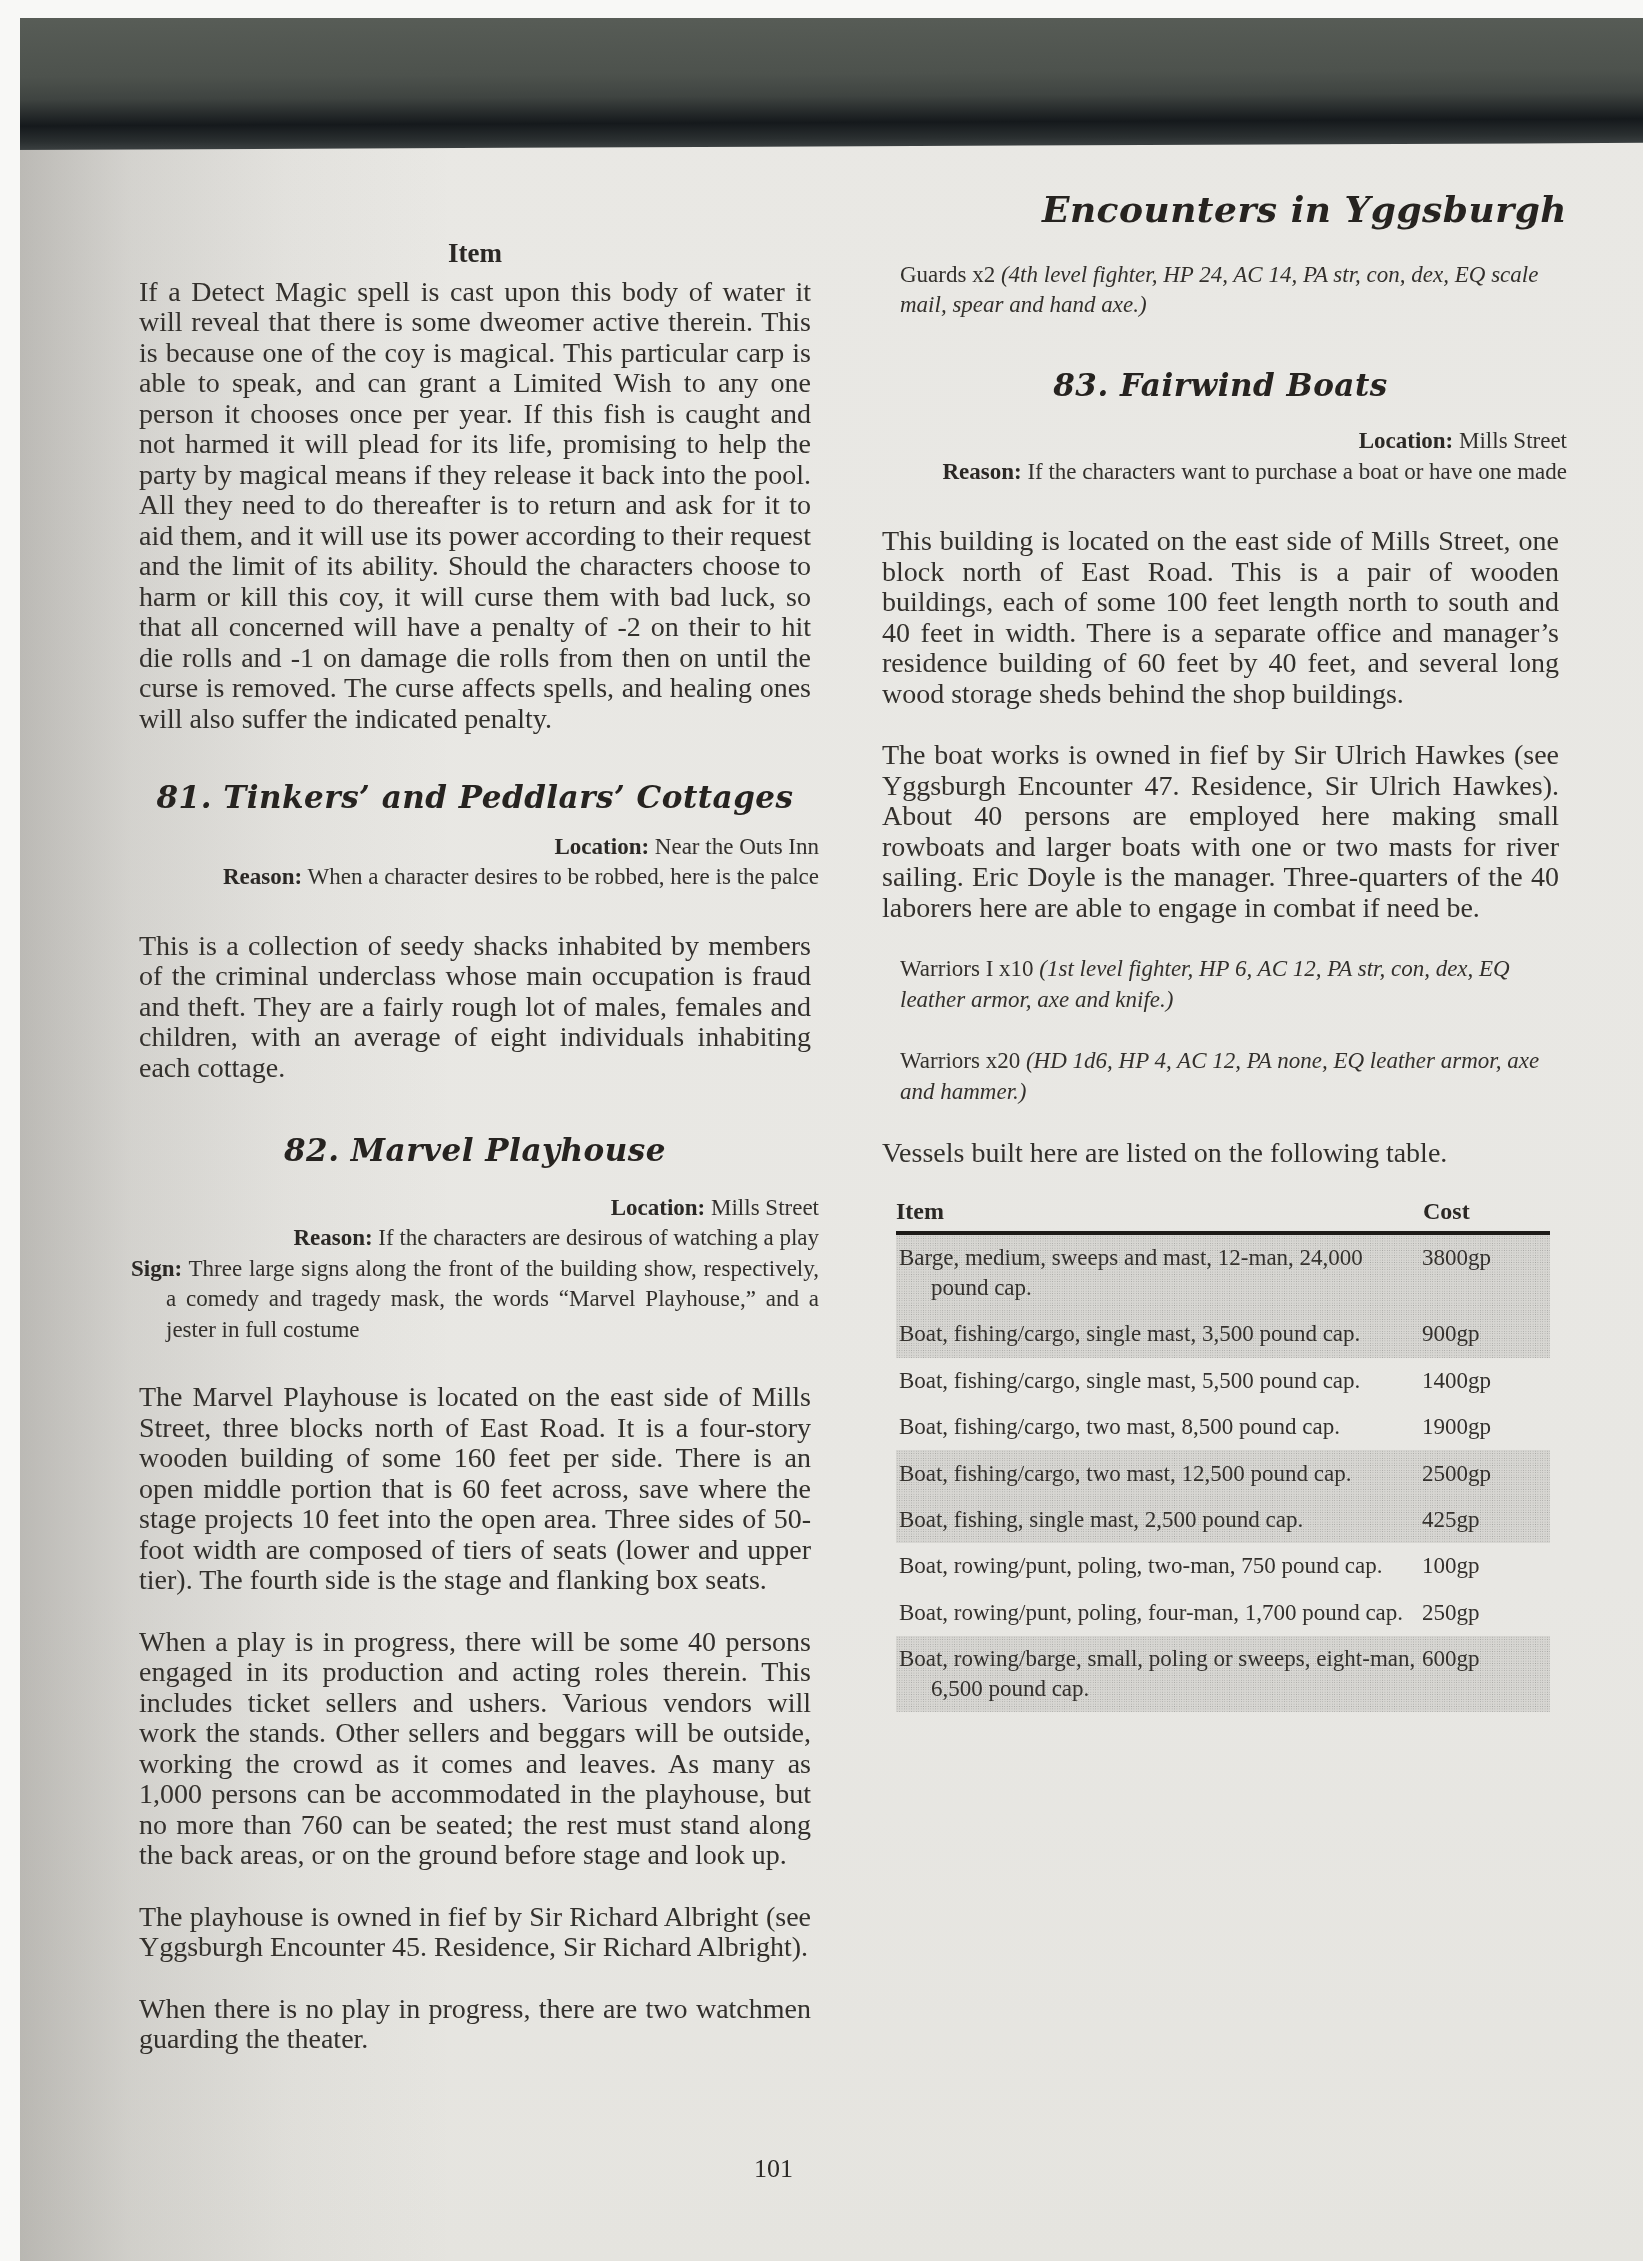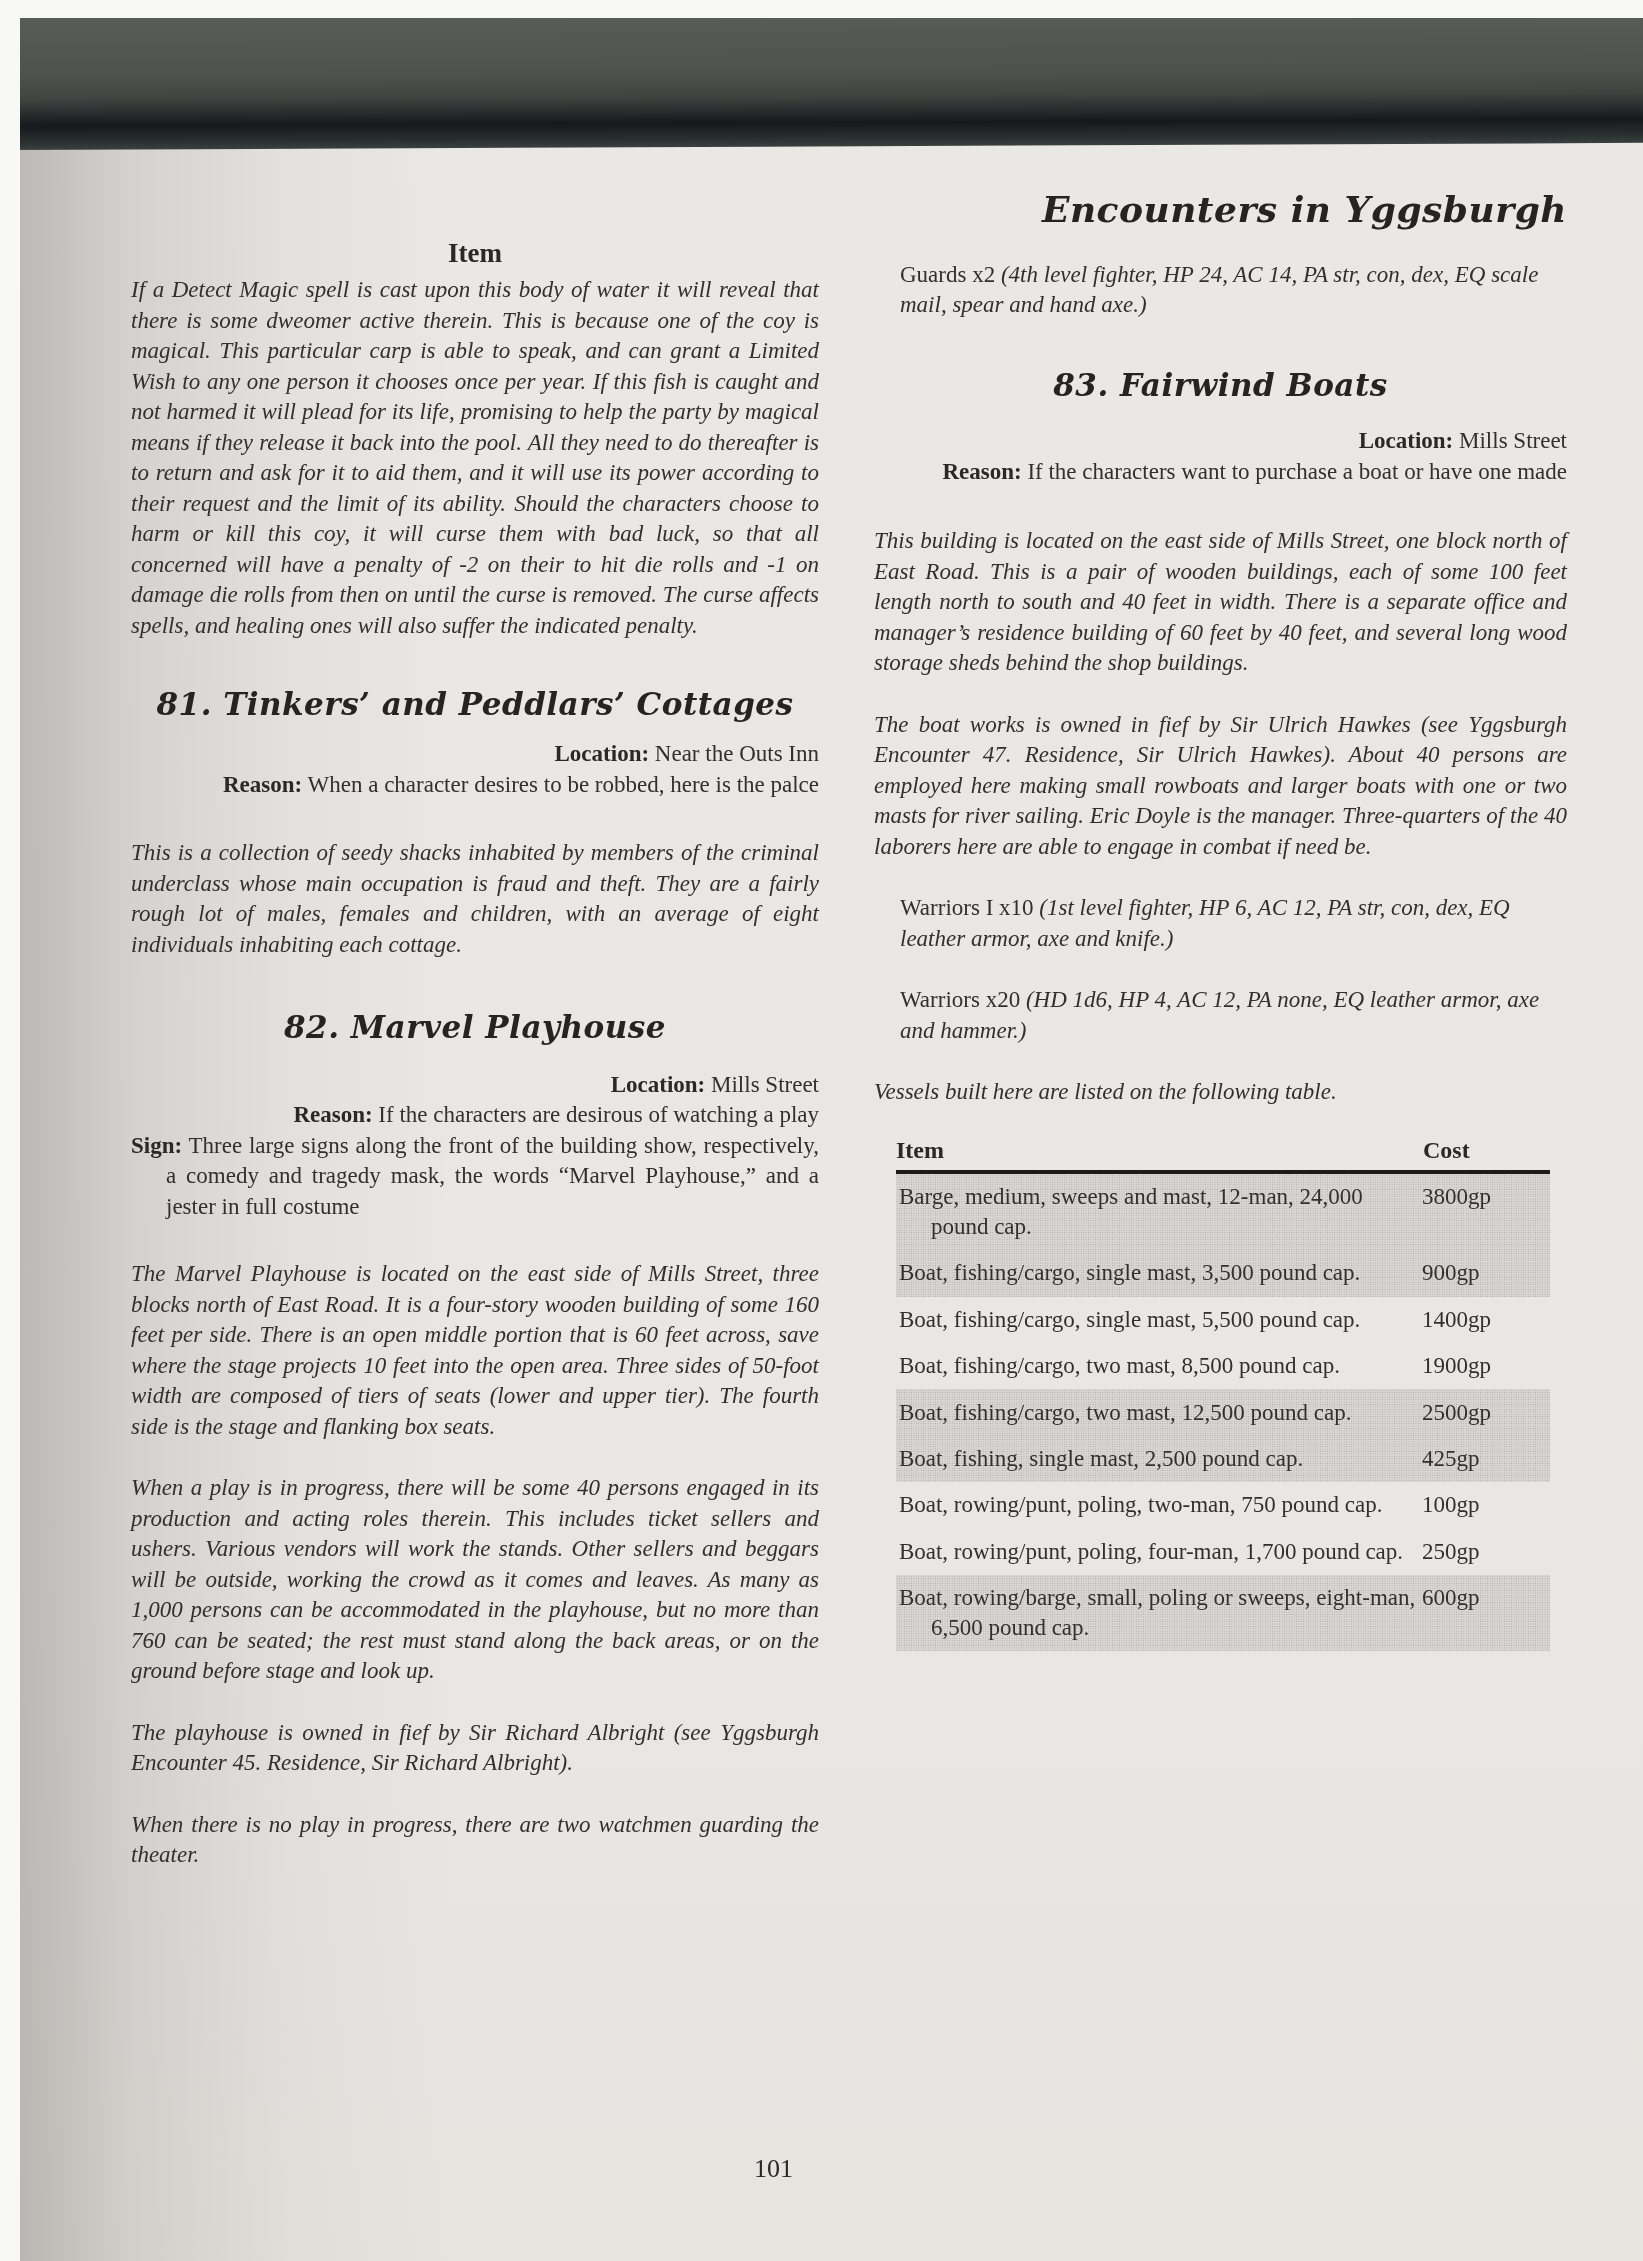--- a/index.html
+++ b/index.html
@@ -23,21 +23,21 @@
     background:linear-gradient(180deg,#585d57 0%,#4d524d 45%,#3f4441 62%,#15191c 82%,#2a2f30 94%,#3a3f40 100%);
   }
   .whitestrip-left{position:absolute;left:0;top:0;width:20.3px;height:2261px;background:#f8f8f6;}
   .whitestrip-top{position:absolute;left:0;top:0;width:1644px;height:18.4px;background:#f8f8f6;}
 
   .col{position:absolute;top:0;}
   .col-left{left:131px;width:688px;}
   .col-right{left:874px;width:693px;}
 
   .body-text{
-    font-size:23px;line-height:30.5px;text-align:justify;margin:0;font-style:italic;
+    font-size:28px;line-height:30.5px;text-align:justify;margin:8px;
   }
   .no-justify{text-align:left;}
 
   .running-header{
     margin:190px 0 0 0;text-align:right;
     font-family:"DejaVu Serif",serif;font-style:italic;font-weight:bold;
     font-size:36px;line-height:1.1;letter-spacing:0.5px;color:#262320;
   }
   .sec-title{
     text-align:center;font-family:"DejaVu Serif",serif;font-style:italic;font-weight:bold;

